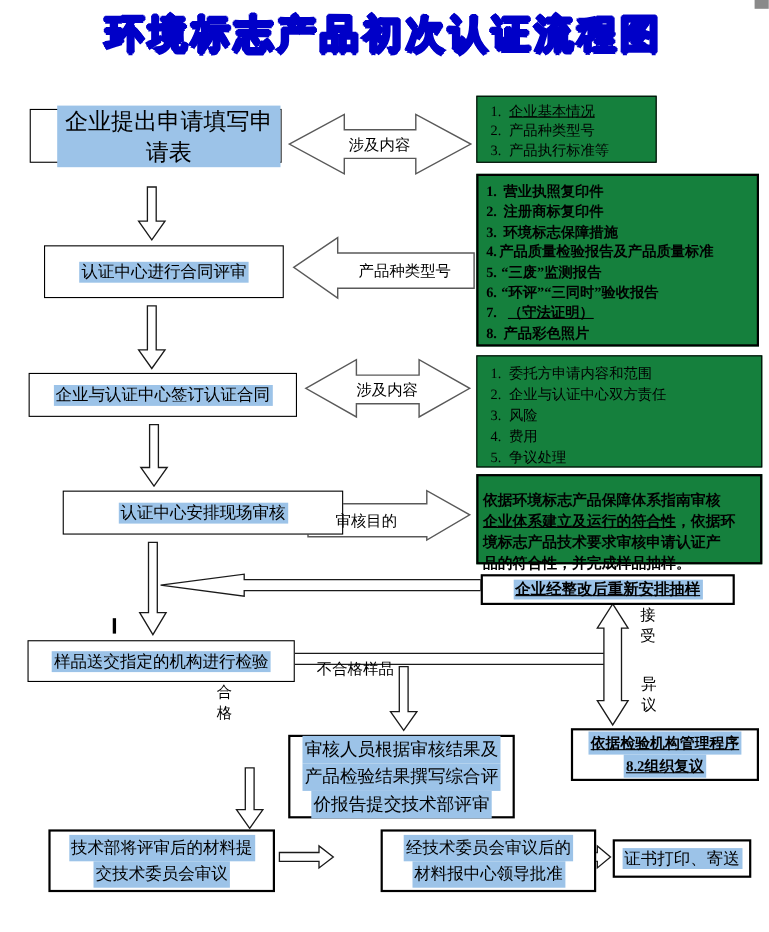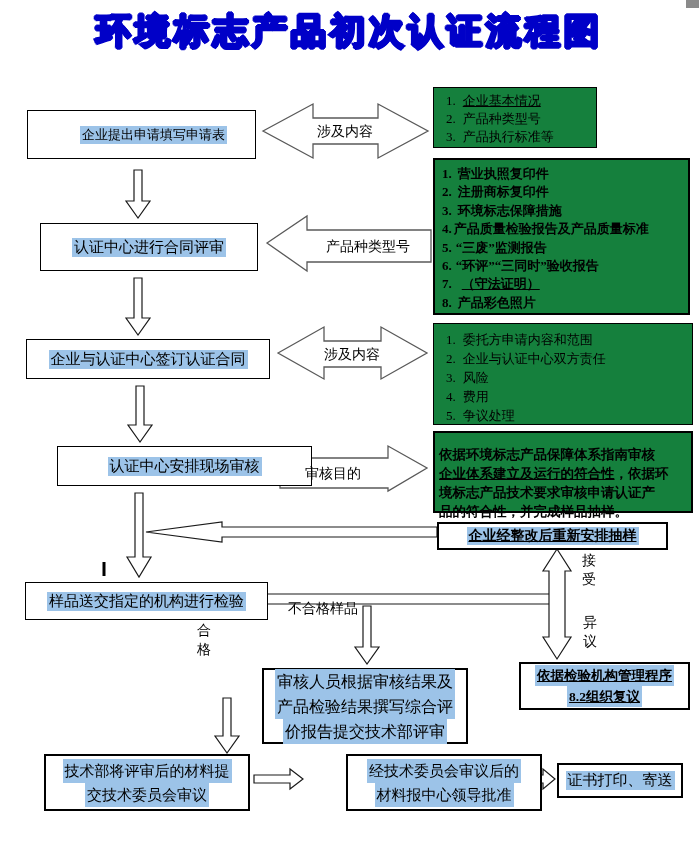--- a/index.html
+++ b/index.html
@@ -68,21 +68,21 @@
     <path d="M254,775 L290,775 L290,769 L303,779 L290,789 L290,783 L254,783 Z" fill="#fff" stroke="#1a1a1a" stroke-width="1.2"></path>
     <path d="M517,775 L543,775 L543,769 L555,779 L543,789 L543,783 L517,783 Z" fill="#fff" stroke="#1a1a1a" stroke-width="1.2"></path>
 
     <rect x="102.5" y="562" width="3" height="14" fill="#000"></rect>
   </svg>
 
   <div class="corner"></div>
 
   <div class="title">环境标志产品初次认证流程图</div>
 
-  <div class="box" style="left:27px;top:110px;width:229px;height:49px;font-size:13px;padding-left:24px;">
+  <div class="box" style="left:27px;top:99px;width:229px;height:49px;font-size:21px;padding-left:24px;">
     <span class="hl">企业提出申请填写申请表</span>
   </div>
   <div class="box" style="left:40px;top:223px;width:218px;height:48px;font-size:15px;">
     <span class="hl">认证中心进行合同评审</span>
   </div>
   <div class="box" style="left:26px;top:339px;width:244px;height:40px;font-size:15px;">
     <span class="hl">企业与认证中心签订认证合同</span>
   </div>
   <div class="box" style="left:13px;top:446px;width:255px;height:40px;font-size:15px;margin-left:44px;">
     <span class="hl">认证中心安排现场审核</span>

